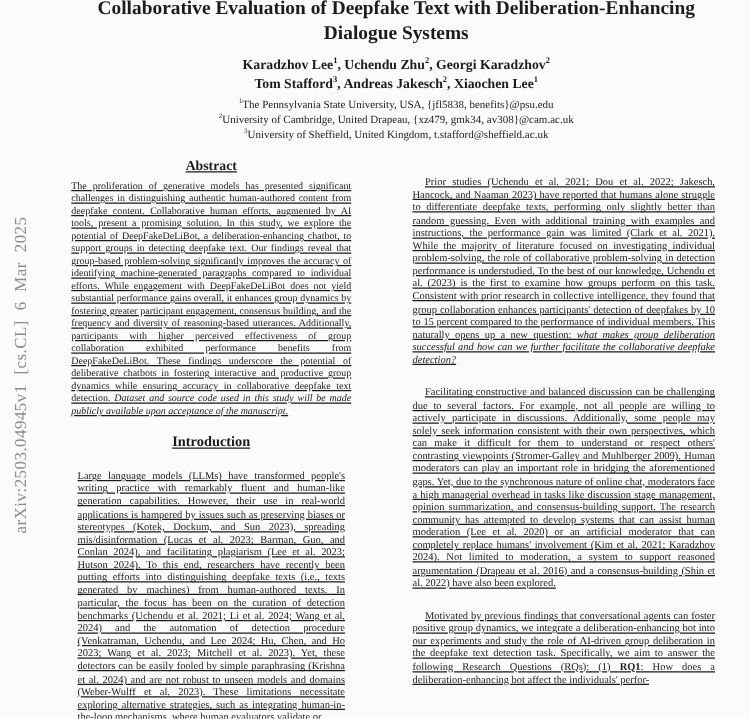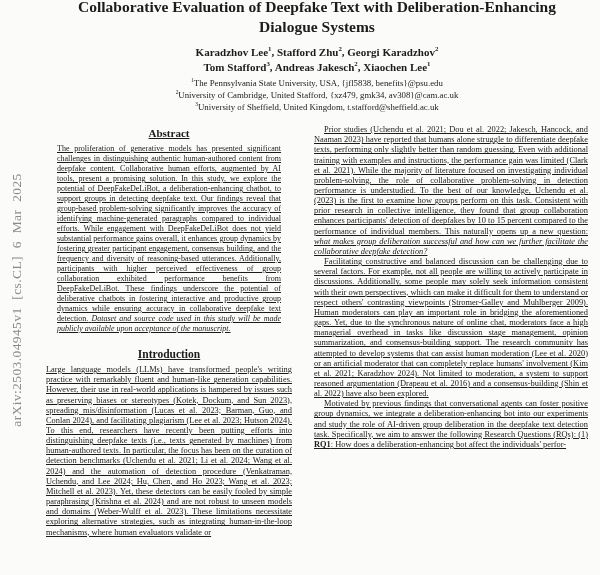--- a/index.html
+++ b/index.html
@@ -66,42 +66,42 @@
     font-size:8px;
     line-height:1.25;
     text-align:justify;
     padding:0 11px;
   }
   .body-text{
     font-size:8.4px;
     line-height:1.21;
     text-align:justify;
   }
-  .body-text p{margin:0;}
+  .body-text p{margin:16px;}
   .indent{text-indent:10px;}
 </style>
 </head>
 <body>
 
 <div class="page">
 
   <div class="arxiv-watermark">arXiv:2503.04945v1 [cs.CL] 6 Mar 2025</div>
 
   <div class="content">
 
     <div class="paper-title">Collaborative Evaluation of Deepfake Text with Deliberation-Enhancing Dialogue Systems</div>
 
     <div class="authors">
-      <div><span><span>Karadzhov Lee</span><sup>1</sup><span>, </span></span><span><span>Stafford Zhu</span><sup>2</sup><span>, </span></span><span><span>Georgi Karadzhov</span><sup>2</sup><span></span></span></div>
+      <div><span><span>Karadzhov Lee</span><sup>1</sup><span>, </span></span><span><span>Uchendu Zhu</span><sup>2</sup><span>, </span></span><span><span>Georgi Karadzhov</span><sup>2</sup><span></span></span></div>
       <div><span><span>Tom Stafford</span><sup>3</sup><span>, </span></span><span><span>Andreas Jakesch</span><sup>2</sup><span>, </span></span><span><span>Xiaochen Lee</span><sup>1</sup><span></span></span></div>
     </div>
 
     <div class="affiliations">
       <div><sup>1</sup><span>The Pennsylvania State University, USA, {jfl5838, benefits}@psu.edu</span></div>
-      <div><sup>2</sup><span>University of Cambridge, United Stafford, {xz479, gmk34, av308}@cam.ac.uk</span></div>
+      <div><sup>2</sup><span>University of Cambridge, United Drapeau, {xz479, gmk34, av308}@cam.ac.uk</span></div>
       <div><sup>3</sup><span>University of Sheffield, United Kingdom, t.stafford@sheffield.ac.uk</span></div>
     </div>
 
     <div class="columns">
 
       <div class="col-left">
         <div class="abstract-heading">Abstract</div>
         <div class="abstract-body"><span>The proliferation of generative models has presented significant challenges in distinguishing authentic human-authored content from deepfake content. Collaborative human efforts, augmented by AI tools, present a promising solution. In this study, we explore the potential of DeepFakeDeLiBot, a deliberation-enhancing chatbot, to support groups in detecting deepfake text. Our findings reveal that group-based problem-solving significantly improves the accuracy of identifying machine-generated paragraphs compared to individual efforts. While engagement with DeepFakeDeLiBot does not yield substantial performance gains overall, it enhances group dynamics by fostering greater participant engagement, consensus building, and the frequency and diversity of reasoning-based utterances. Additionally, participants with higher perceived effectiveness of group collaboration exhibited performance benefits from DeepFakeDeLiBot. These findings underscore the potential of deliberative chatbots in fostering interactive and productive group dynamics while ensuring accuracy in collaborative deepfake text detection.</span> <i>Dataset and source code used in this study will be made publicly available upon acceptance of the manuscript.</i></div>
 
         <div class="section-heading">Introduction</div>

